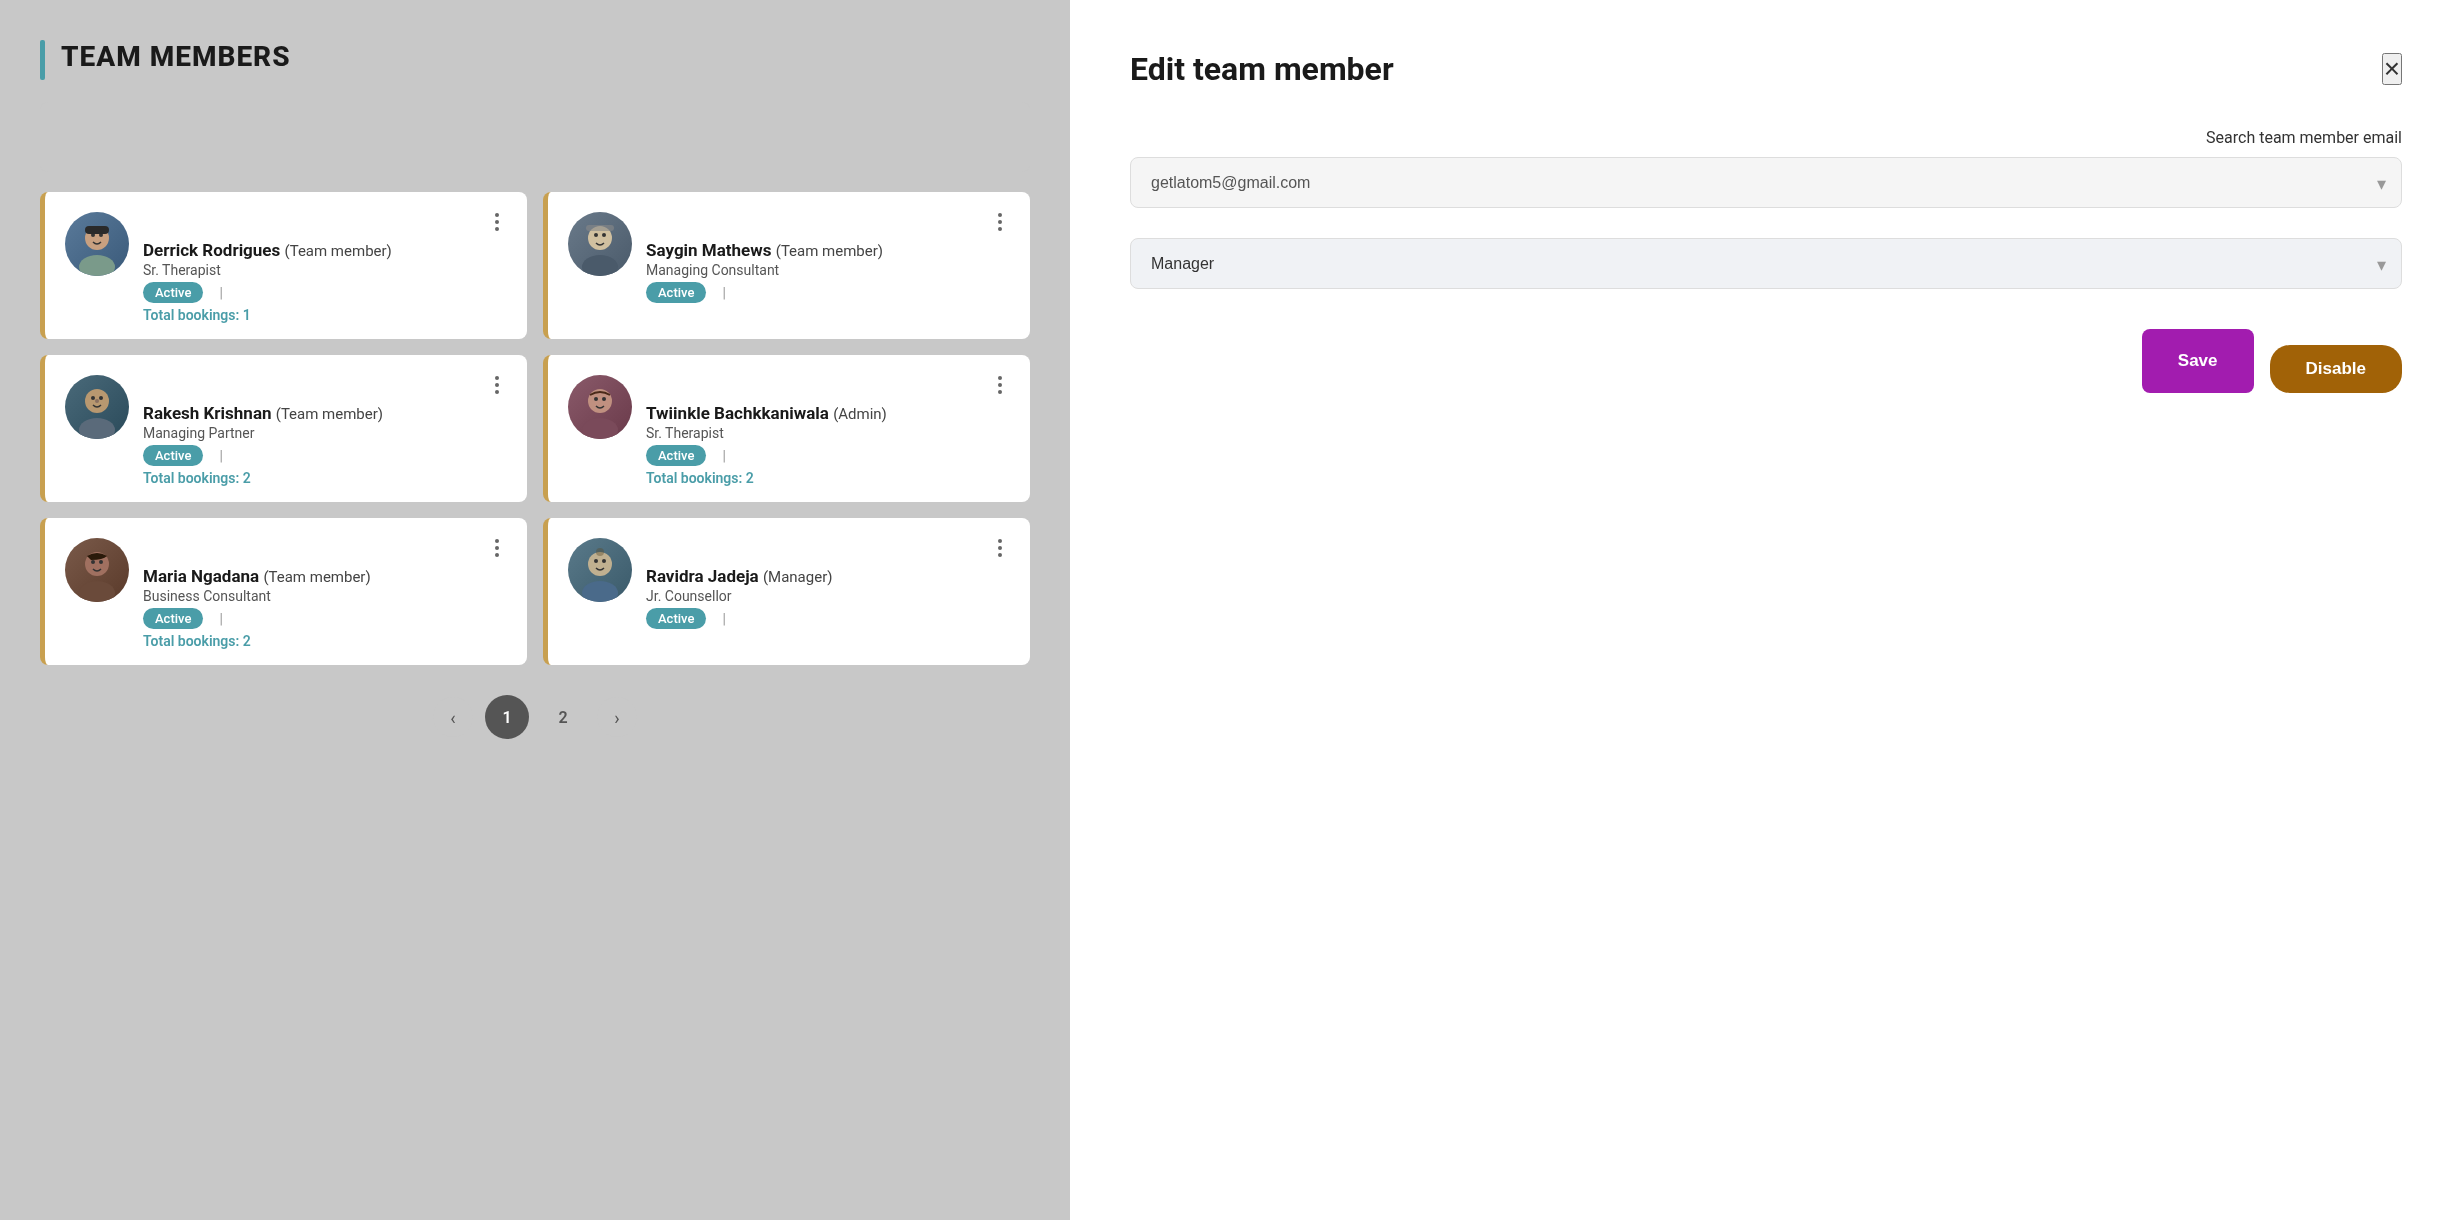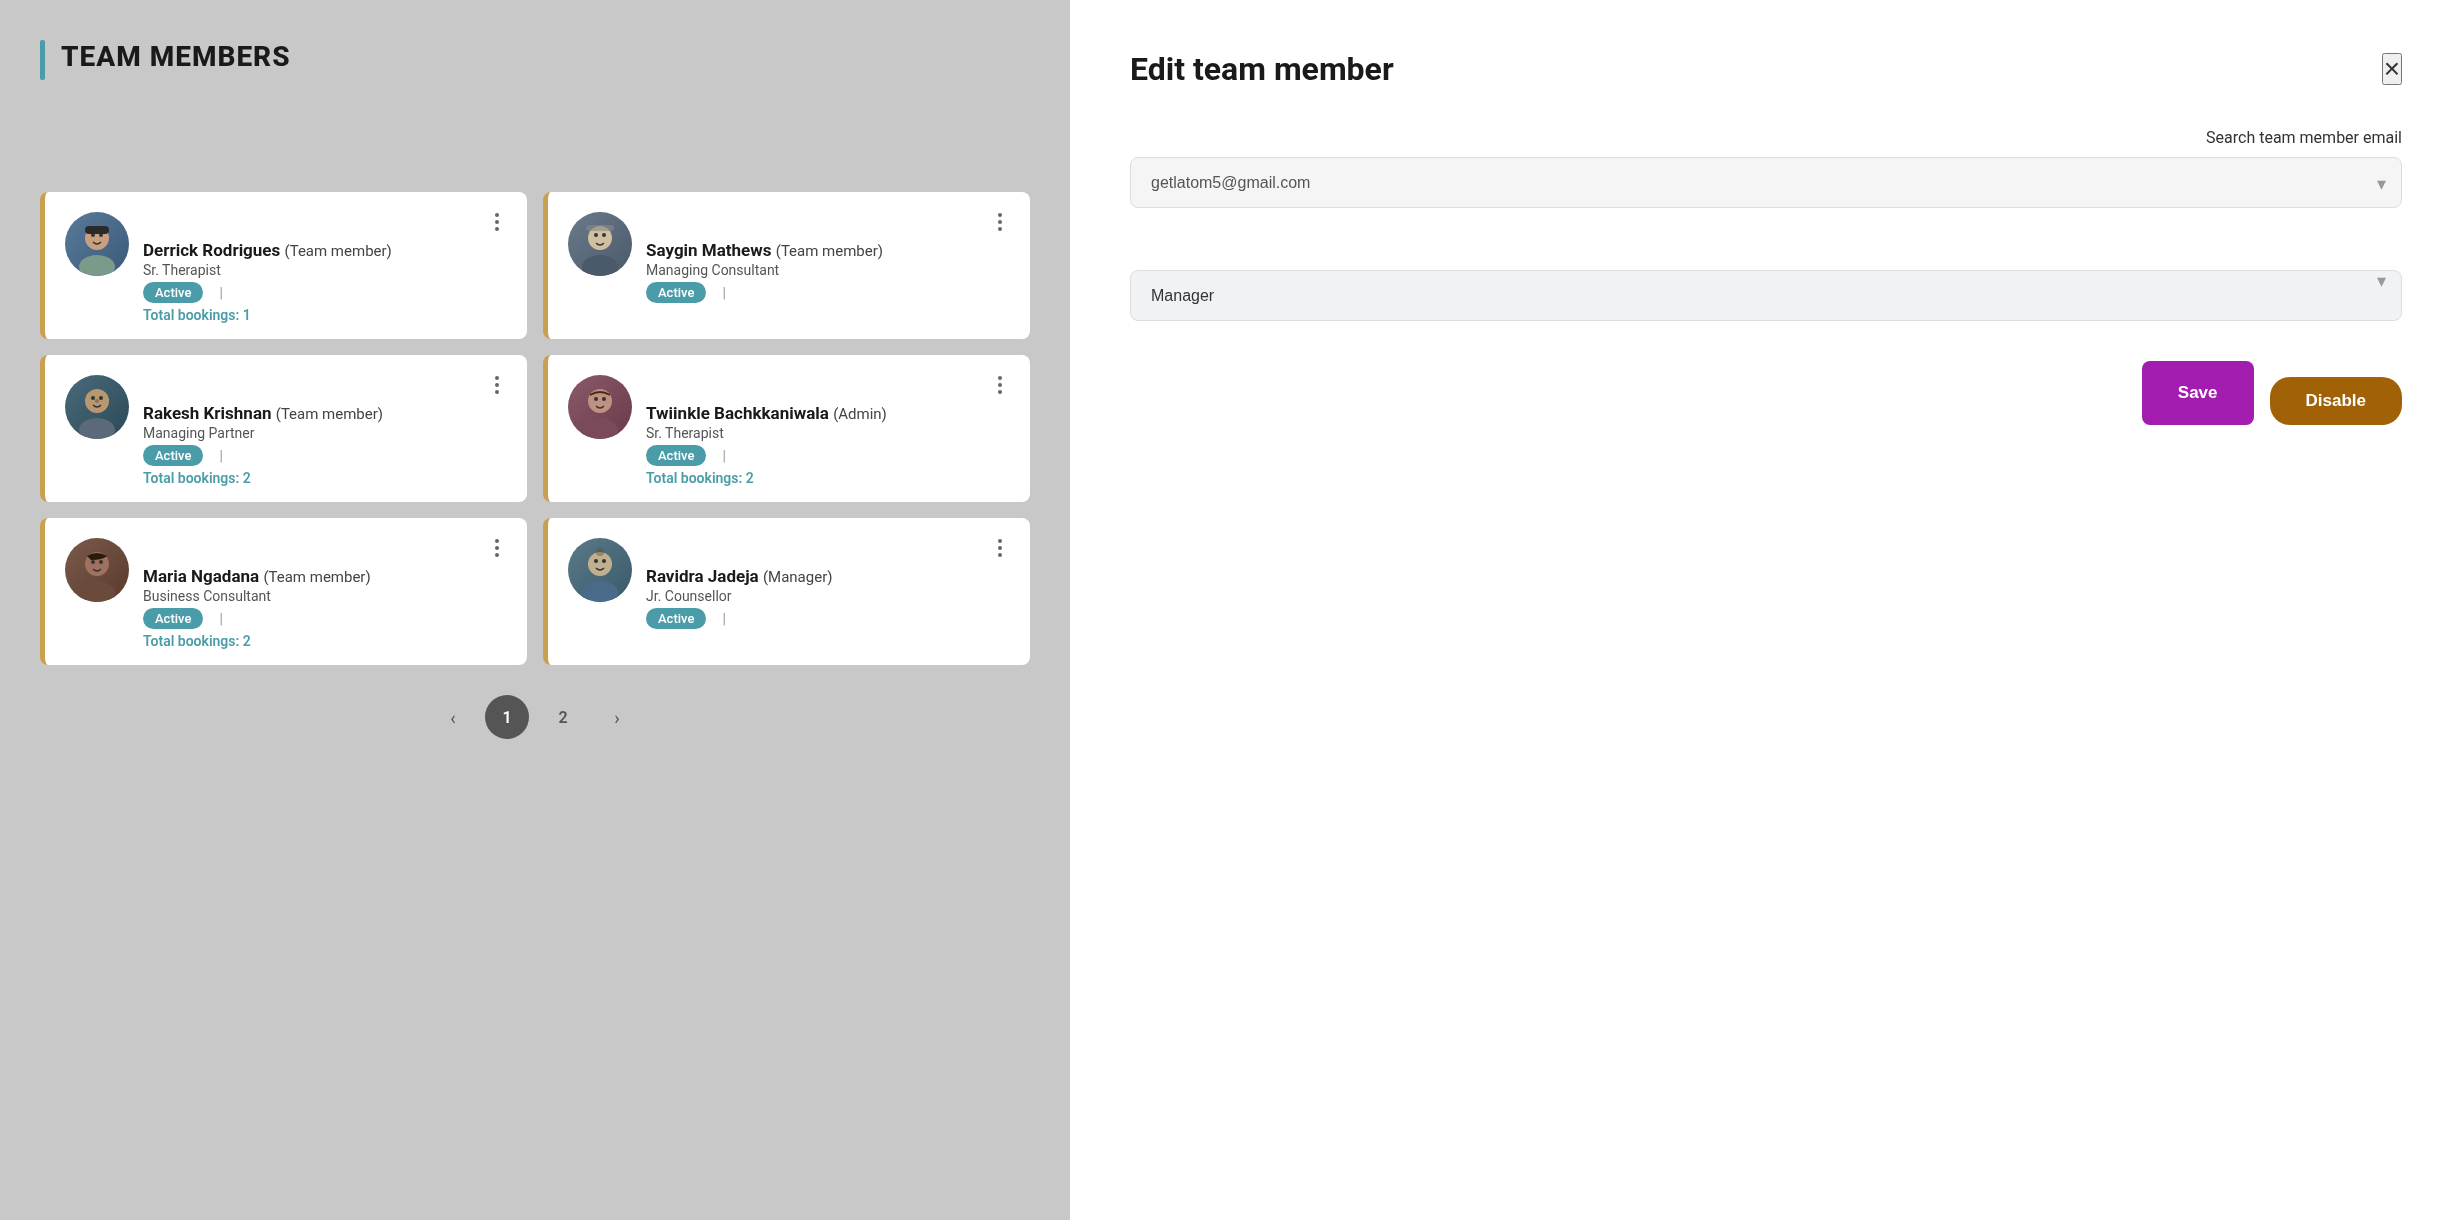--- a/index.html
+++ b/index.html
@@ -286,21 +286,20 @@
     .role-select-wrapper select {
       width: 100%;
       padding: 16px 20px;
       border: 1px solid #ddd;
       border-radius: 8px;
       font-size: 16px;
       color: #333;
       background: #f0f2f5;
       appearance: none;
       cursor: pointer;
-      margin-top: 32px;
     }
 
     .action-buttons {
       display: flex;
       gap: 16px;
       justify-content: flex-end;
       margin-top: 40px;
     }
 
     .btn-save {

